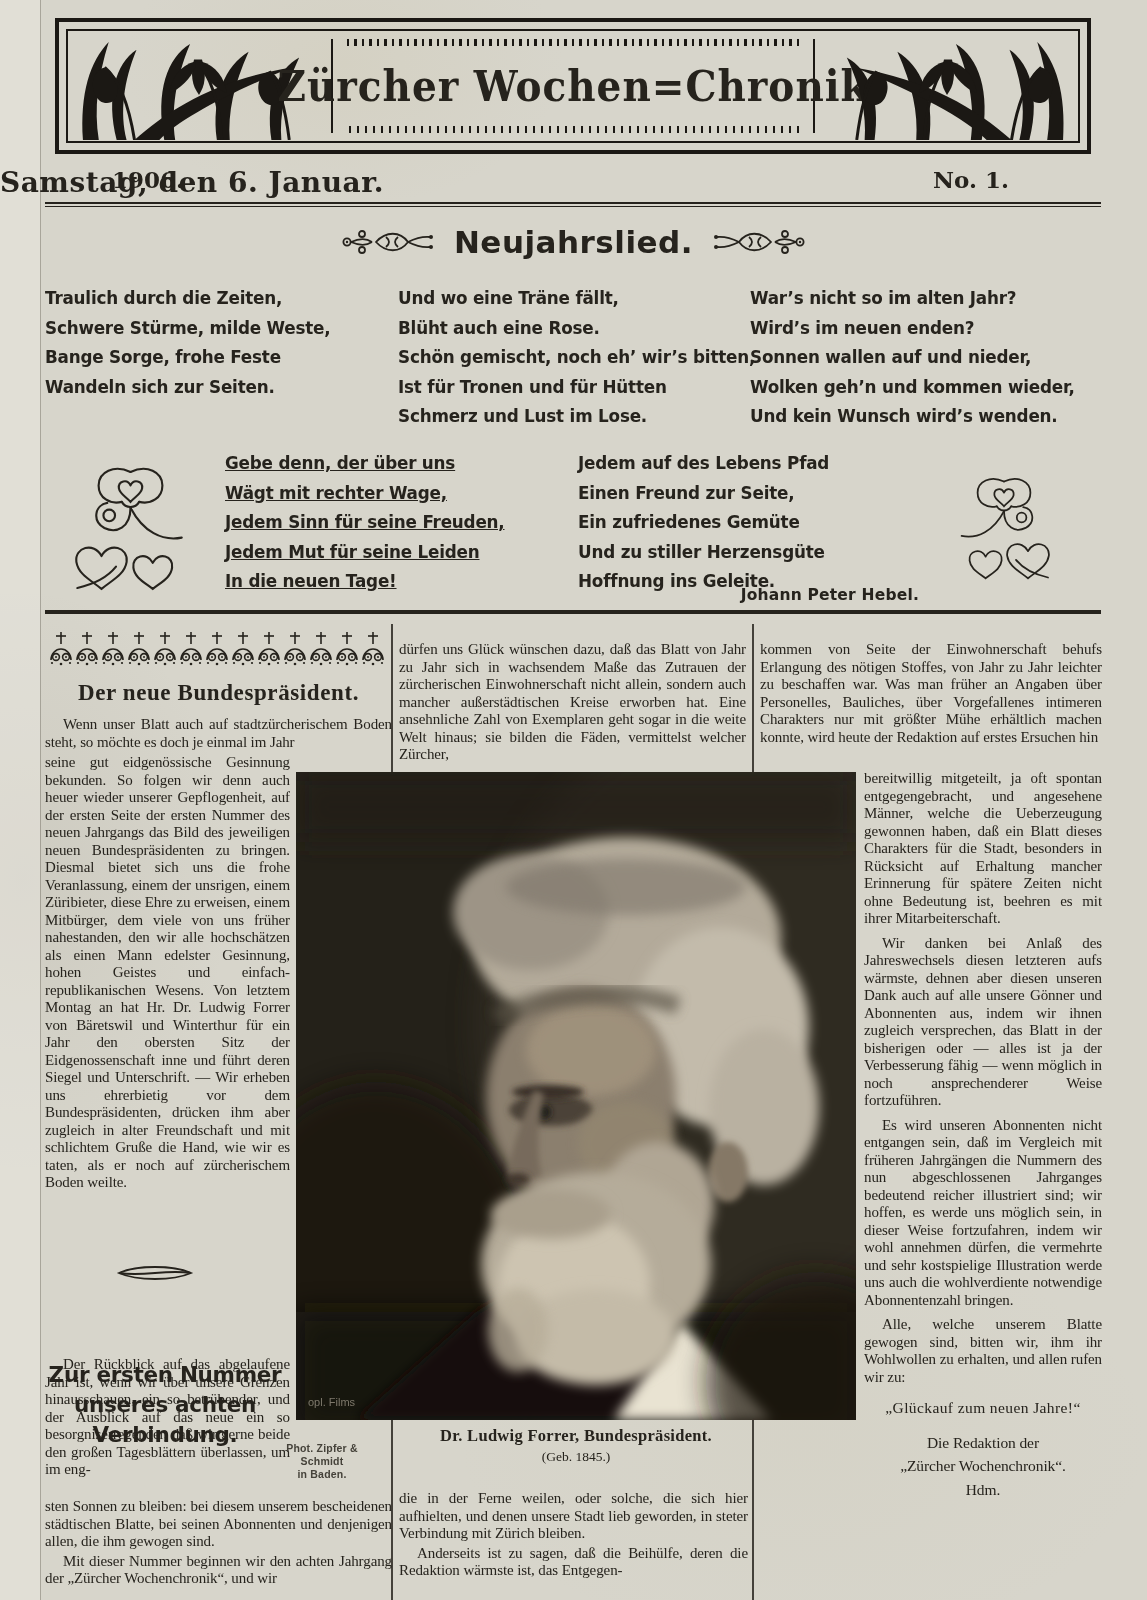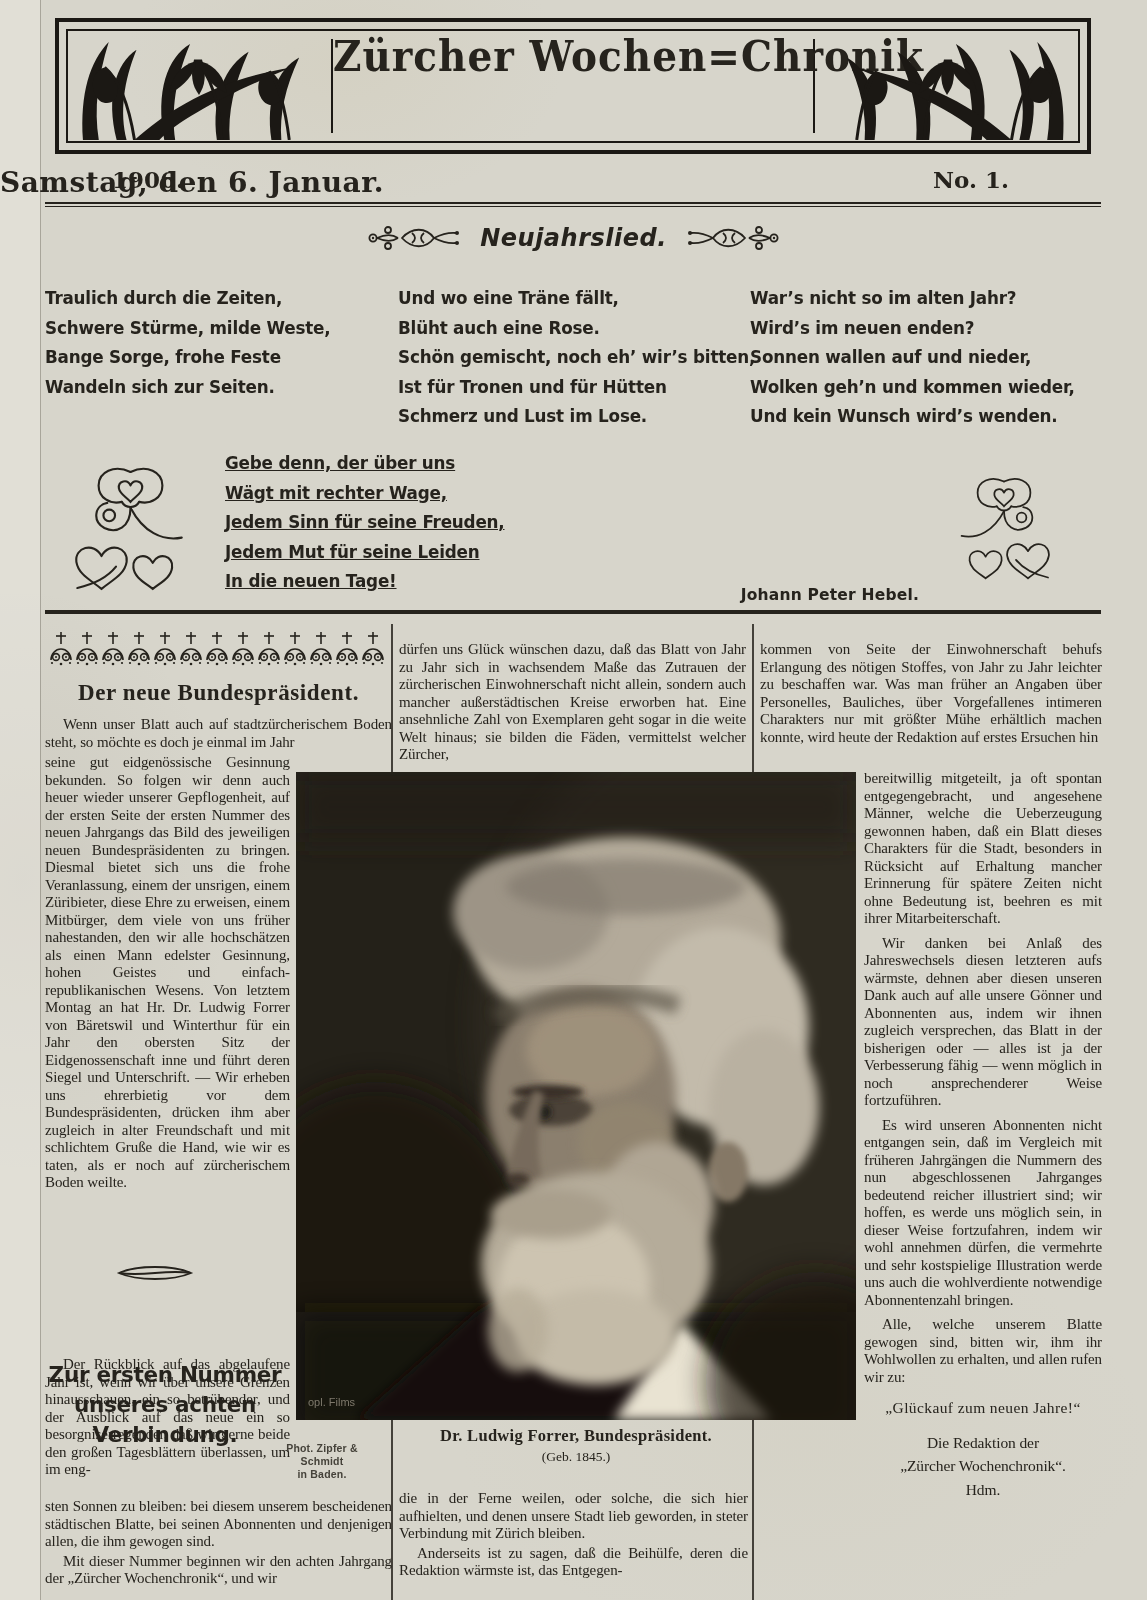--- a/index.html
+++ b/index.html
@@ -14,37 +14,37 @@
   
   .edge-strip{left:0;top:0;width:40px;height:1600px;background:rgba(238,236,228,.45);}
   .edge-line{left:40px;top:0;width:1px;height:1600px;background:rgba(110,107,95,.45);}
   
   .masthead{left:55px;top:18px;width:1036px;height:136px;border:4px solid #1b1814;
     outline:2px solid #1b1814;outline-offset:-13px;box-sizing:border-box;}
   .mh-flowers{position:absolute;top:16px;height:102px;width:248px;}
   .mh-flowers.left{left:16px;} .mh-flowers.right{right:16px;}
   .mh-center{position:absolute;left:272px;right:272px;top:17px;bottom:17px;
     border-left:2px solid #1b1814;border-right:2px solid #1b1814;
-    display:flex;justify-content:space-between;}
+    display:flex;flex-direction:column;justify-content:space-between;align-items:center;}
   .mh-band{width:94%;height:7px;
     background:repeating-linear-gradient(90deg,#1b1814 0 2.5px,transparent 2.5px 7.5px);}
   .mh-band.b2{background:repeating-linear-gradient(90deg,transparent 0 2px,#1b1814 2px 4.5px,transparent 4.5px 8px);}
   .mh-title{font-family:"DejaVu Serif",serif;font-weight:bold;font-size:39px;line-height:1;
     letter-spacing:1px;white-space:nowrap;transform:scaleY(1.08);}
   
   .dateline-year{left:112px;top:166px;font-family:"DejaVu Serif",serif;font-weight:bold;font-size:23px;}
   .dateline-date{left:0;top:166px;width:1147px;text-align:left;font-family:"DejaVu Serif",serif;
     font-weight:bold;font-size:28px;letter-spacing:.5px;}
   .dateline-issue{right:138px;top:166px;font-family:"DejaVu Serif",serif;font-weight:bold;font-size:23px;}
   .double-rule{left:45px;top:202px;width:1056px;height:5px;
     border-top:2.5px solid #26231d;border-bottom:1.5px solid #26231d;box-sizing:border-box;}
   
   .poem-title-row{left:0;top:224px;width:1147px;display:flex;justify-content:center;
     align-items:center;gap:20px;}
-  .poem-title{font-family:"DejaVu Sans",sans-serif;font-weight:bold;font-size:24px;letter-spacing:.5px;font-style:italic;}
+  .poem-title{font-family:"DejaVu Sans",sans-serif;font-weight:bold;font-size:31px;letter-spacing:.5px;}
   .poem-col{line-height:29.5px;font-family:"DejaVu Sans",sans-serif;font-weight:bold;
     font-size:16.8px;white-space:nowrap;letter-spacing:-.2px;}
   .s1c1{left:45px;top:284px;} .s1c2{left:398px;top:284px;} .s1c3{left:750px;top:284px;}
   .s2c1{left:225px;top:449px;text-decoration:underline;} .s2c2{left:578px;top:449px;}
   .poem-attrib{top:586px;right:228px;font-family:"DejaVu Sans",sans-serif;font-weight:bold;
     font-size:15.5px;letter-spacing:.2px;}
   .flower-orn{top:460px;}
   .thick-rule{left:45px;top:610px;width:1056px;height:4px;background:#26231d;}
   
   .vrule{top:624px;width:1.5px;height:976px;background:rgba(42,39,33,.85);}
@@ -202,20 +202,27 @@
     <div>Sonnen wallen auf und nieder,</div>
     <div>Wolken geh’n und kommen wieder,</div>
     <div>Und kein Wunsch wird’s wenden.</div>
   </div>
   <div class="abs poem-col s2c1">
     <div>Gebe denn, der über uns</div>
     <div>Wägt mit rechter Wage,</div>
     <div>Jedem Sinn für seine Freuden,</div>
     <div>Jedem Mut für seine Leiden</div>
     <div>In die neuen Tage!</div>
+  </div>
+  <div class="abs poem-col s2c2">
+    <div>Jedem auf des Lebens Pfad</div>
+    <div>Einen Freund zur Seite,</div>
+    <div>Ein zufriedenes Gemüte</div>
+    <div>Und zu stiller Herzensgüte</div>
+    <div>Hoffnung ins Geleite.</div>
   </div>
 
   <svg class="abs flower-orn orn-svg" style="left:58px;" width="145" height="135" viewBox="0 0 150 135" stroke-width="2.2" stroke-linecap="round">
     <path d="M75,10 C58,2 42,10 42,24 C42,37 54,44 66,41"></path>
     <path d="M75,10 C92,2 108,10 108,24 C108,37 96,44 84,41"></path>
     <path d="M66,41 C70,48 80,48 84,41"></path>
     <path d="M75,24 c-3,-7 -13,-5 -12,3 c1,6 8,9 12,14 c4,-5 11,-8 12,-14 c1,-8 -9,-10 -12,-3"></path>
     <path d="M75,47 C75,68 60,74 48,68 C35,61 38,44 51,42"></path>
     <circle cx="53" cy="55" r="6"></circle>
     <path d="M75,47 C88,72 108,82 128,78"></path>

